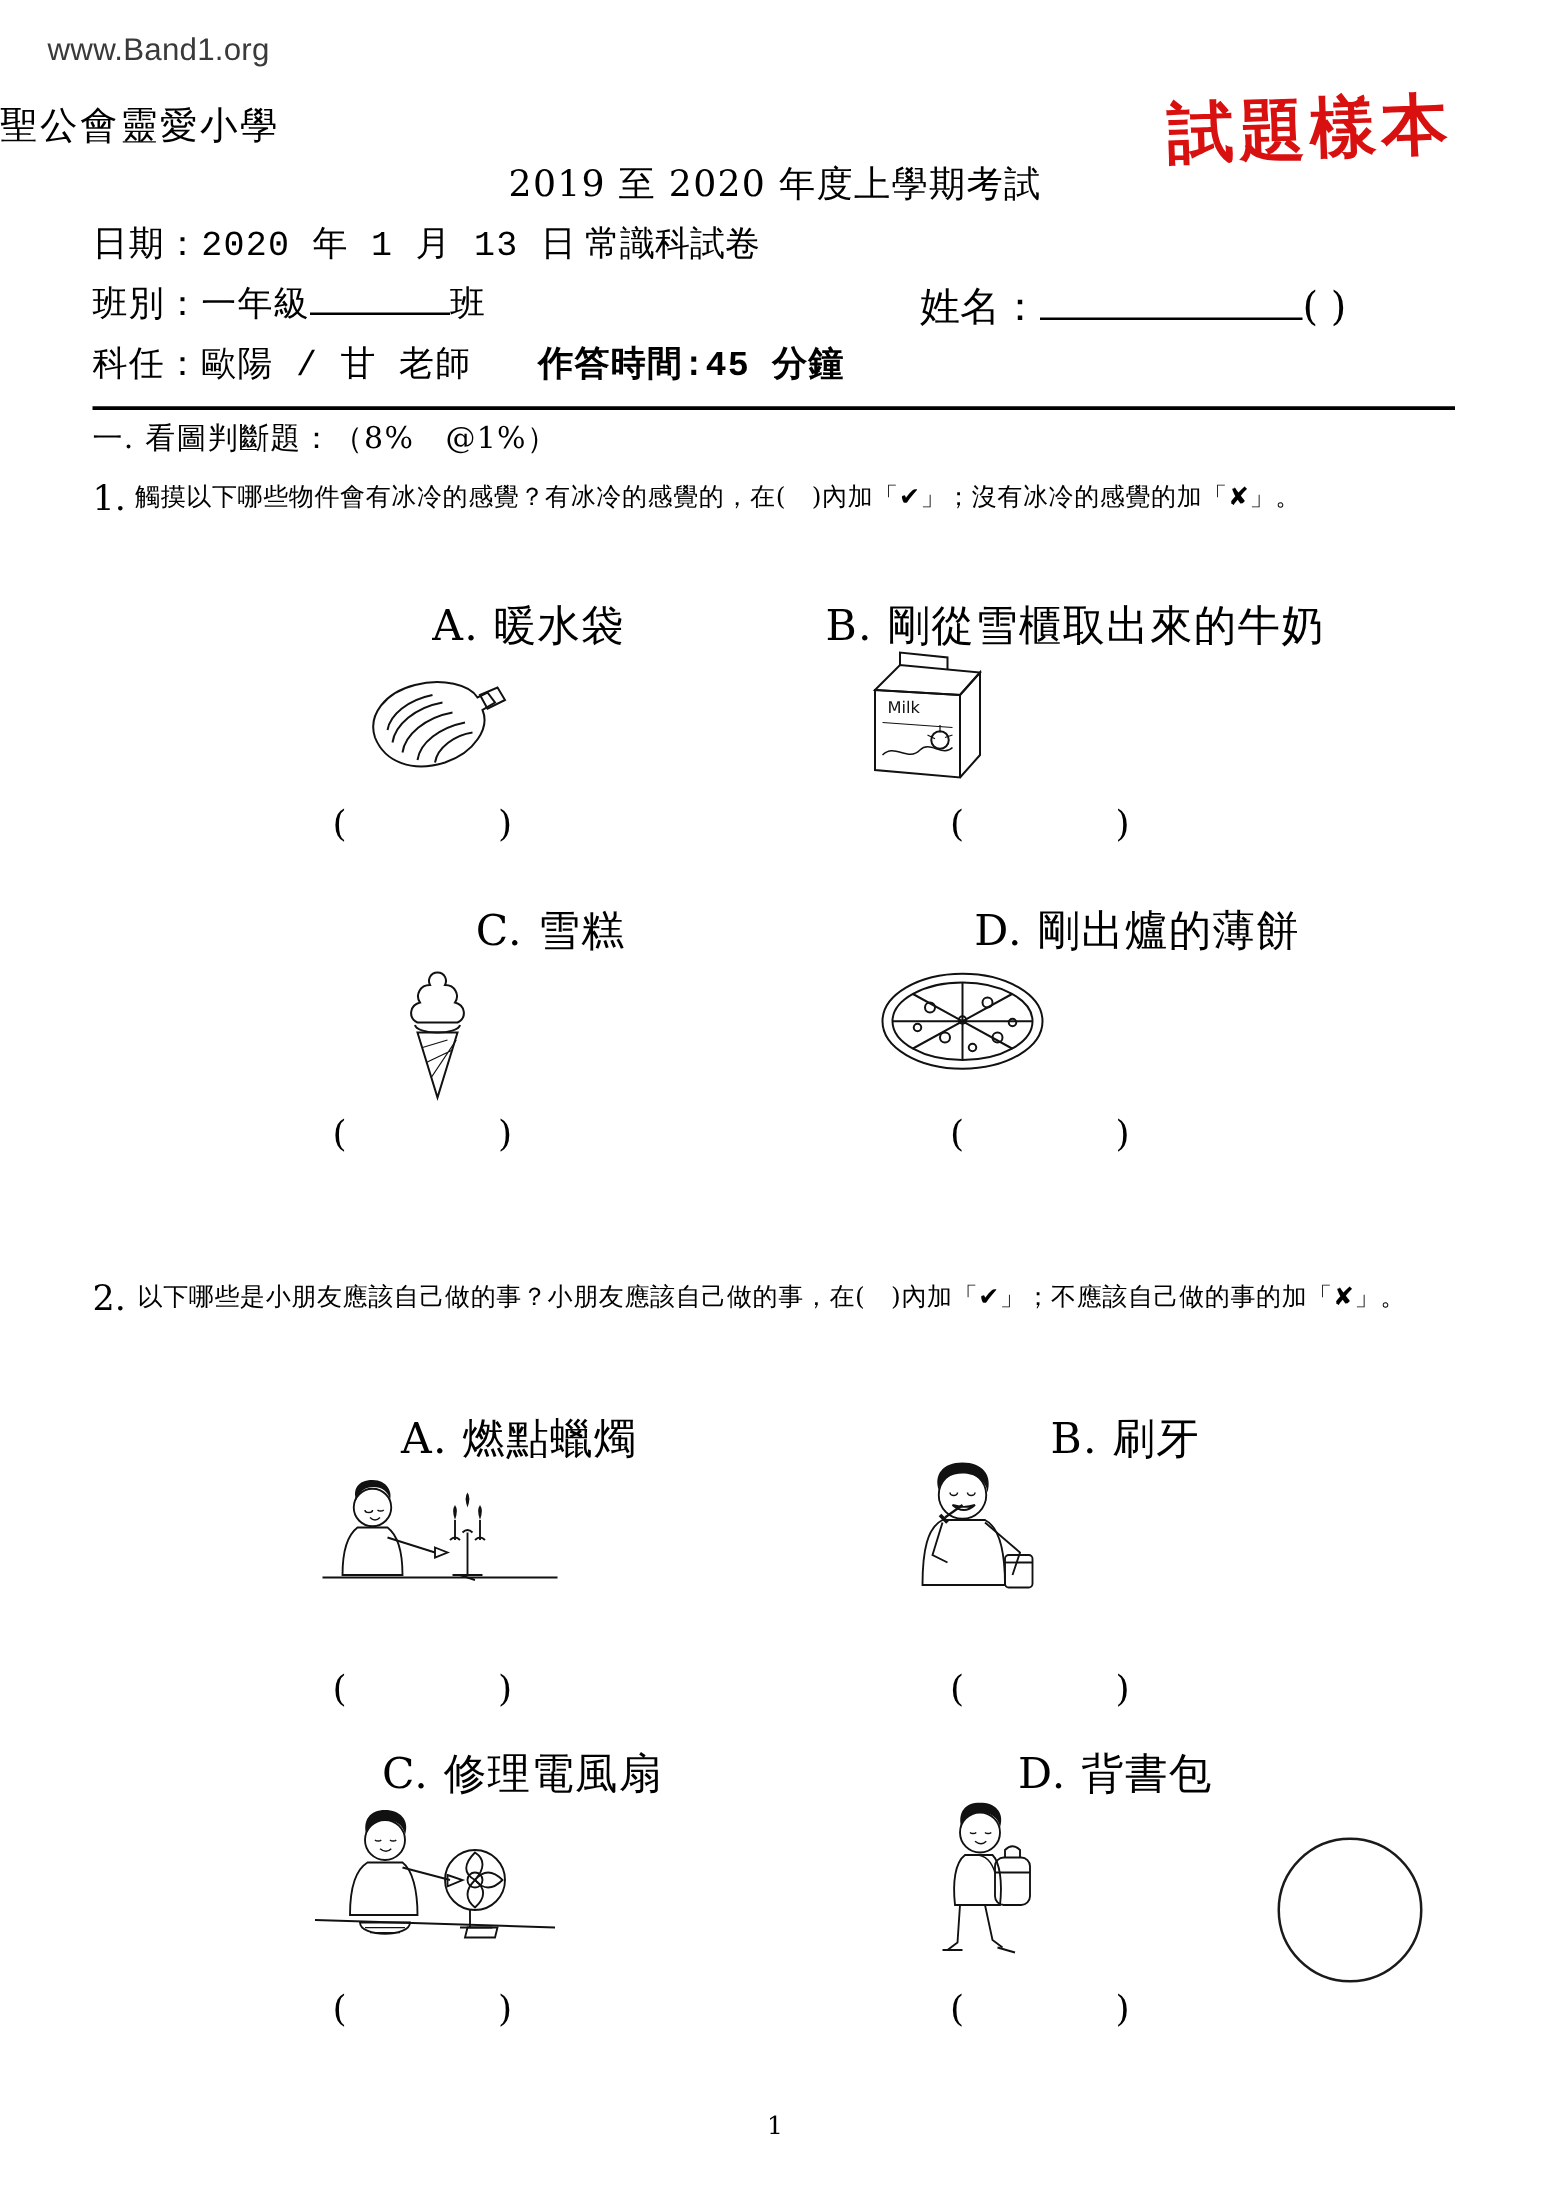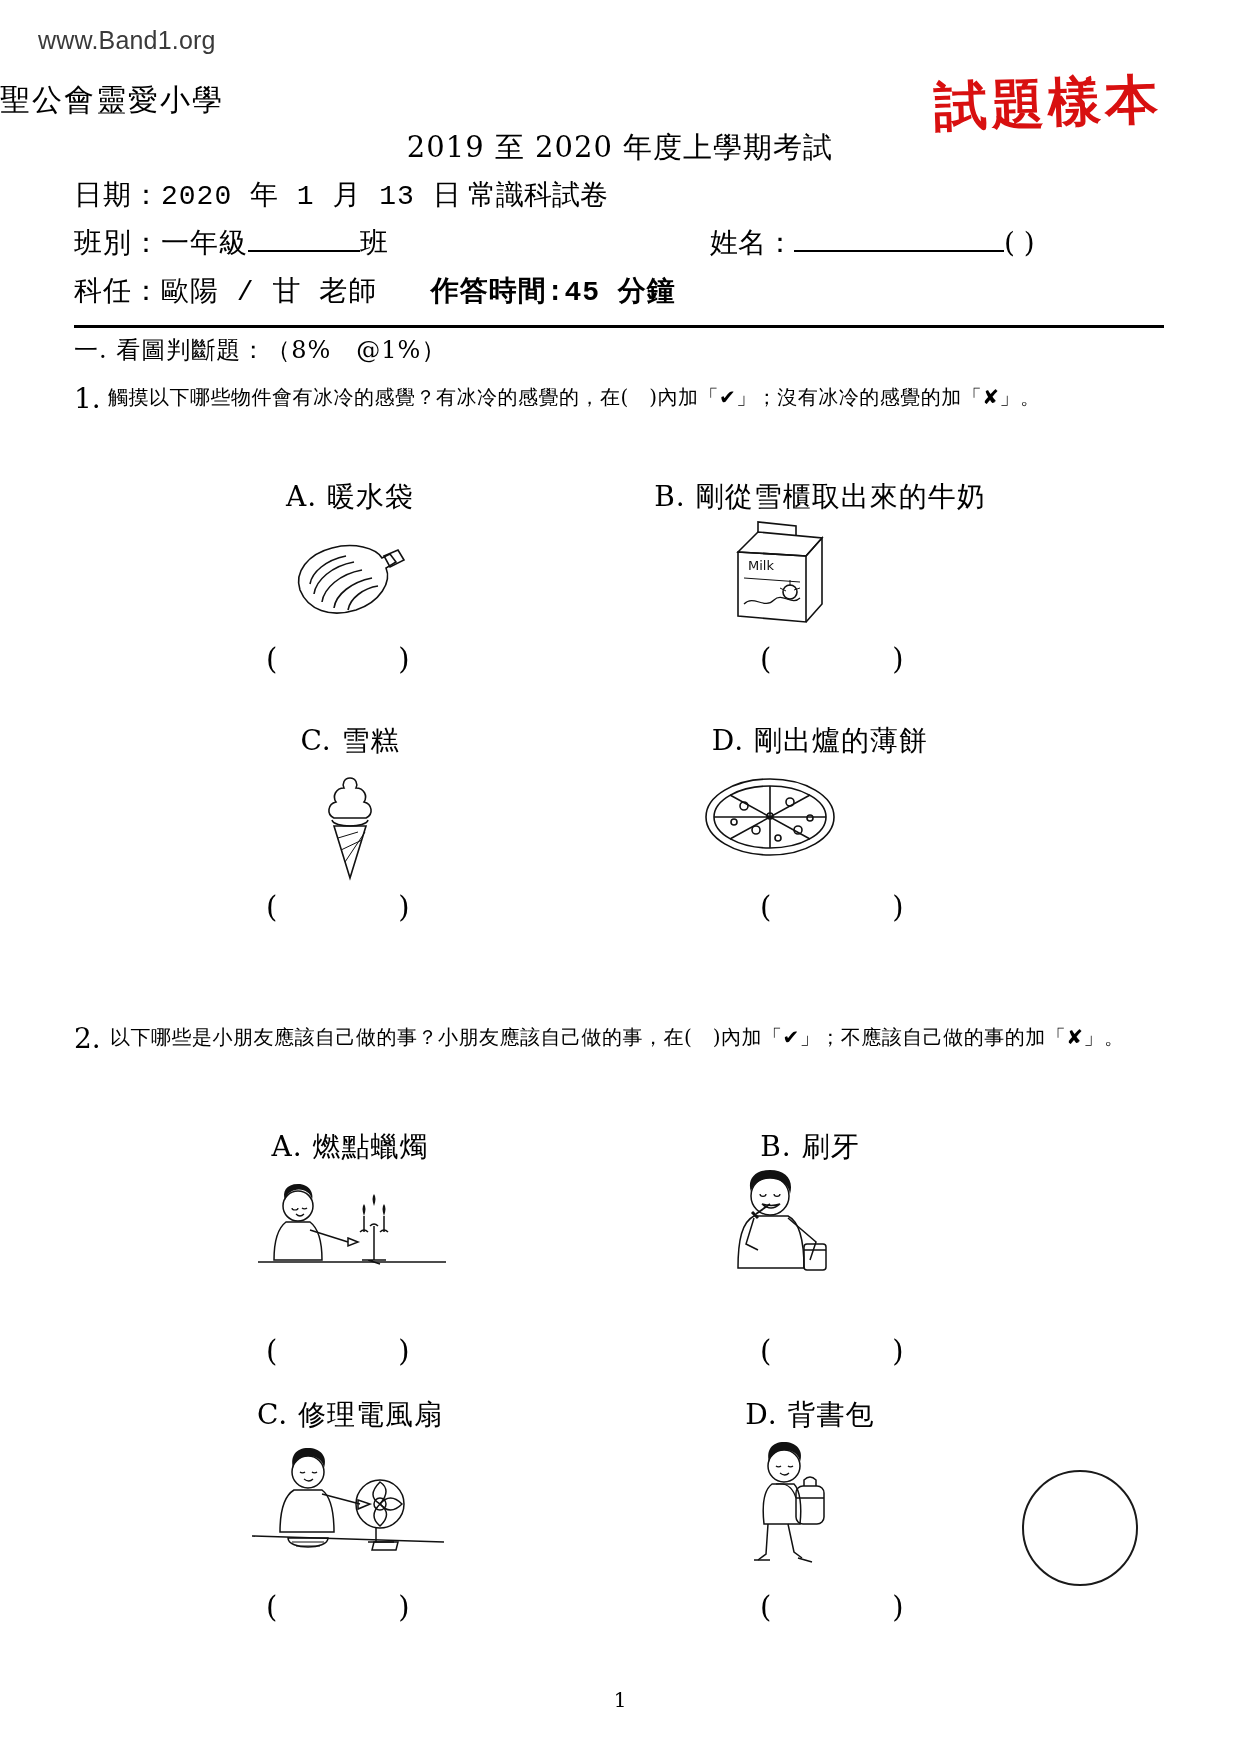--- a/index.html
+++ b/index.html
@@ -72,23 +72,23 @@
   .hdr-class { top: 224px; }
   .hdr-teacher { top: 272px; }
   .hdr-subject {
     position: absolute;
     left: 468px;
     top: 176px;
     font-size: 28px;
   }
   .hdr-name {
     position: absolute;
-    left: 710px;
+    left: 736px;
     top: 224px;
-    font-size: 28px;
+    font-size: 32px;
     white-space: nowrap;
   }
   .blank-underline {
     display: inline-block;
     border-bottom: 2px solid #000;
     height: 26px;
     vertical-align: baseline;
   }
   .u-class { width: 112px; }
   .u-name { width: 210px; }
@@ -116,22 +116,22 @@
     font-size: 20px;
     line-height: 1.52;
     letter-spacing: 0.5px;
   }
   .q1-num { left: 74px; top: 382px; }
   .q1-body { left: 108px; top: 382px; width: 1050px; }
   .q2-num { left: 74px; top: 1022px; }
   .q2-body { left: 110px; top: 1022px; width: 1040px; }
   .opt-label {
     position: absolute;
-    font-size: 28px;
-    text-align: center;
+    font-size: 34px;
+    text-align: right;
     letter-spacing: 1px;
   }
   .paren {
     position: absolute;
     font-size: 29px;
     letter-spacing: 1px;
   }
   .art {
     position: absolute;
   }
@@ -198,21 +198,21 @@
         <path d="M104 28 L118 22 L124 32 L110 39 Z"></path>
         <path d="M30 56 C32 44 46 32 66 28"></path>
         <path d="M34 66 C36 52 52 38 74 34"></path>
         <path d="M42 74 C44 60 60 46 82 42"></path>
         <path d="M54 80 C56 66 72 54 92 50"></path>
         <path d="M68 82 C70 70 84 60 98 58"></path>
       </g>
     </svg>
   </div>
 
-  <div class="art" style="left:714px; top:518px;">
+  <div class="art" style="left:676px; top:518px;">
     <svg width="120" height="112" viewBox="0 0 120 112">
       <g fill="none" stroke="#111" stroke-width="1.6">
         <path d="M24 34 L24 98 L92 104 L92 38 Z"></path>
         <path d="M24 34 L44 14 L108 20 L92 38 Z"></path>
         <path d="M92 38 L108 20 L108 86 L92 104"></path>
         <path d="M44 14 L44 4 L82 8 L82 18"></path>
         <text x="34" y="52" font-size="13" font-family="DejaVu Sans, sans-serif" stroke="none" fill="#111">Milk</text>
         <path d="M30 60 L86 64" stroke-width="1"></path>
         <circle cx="76" cy="74" r="7"></circle>
         <path d="M76 62 L76 68 M86 70 L80 72 M66 70 L72 73" stroke-width="1"></path>

